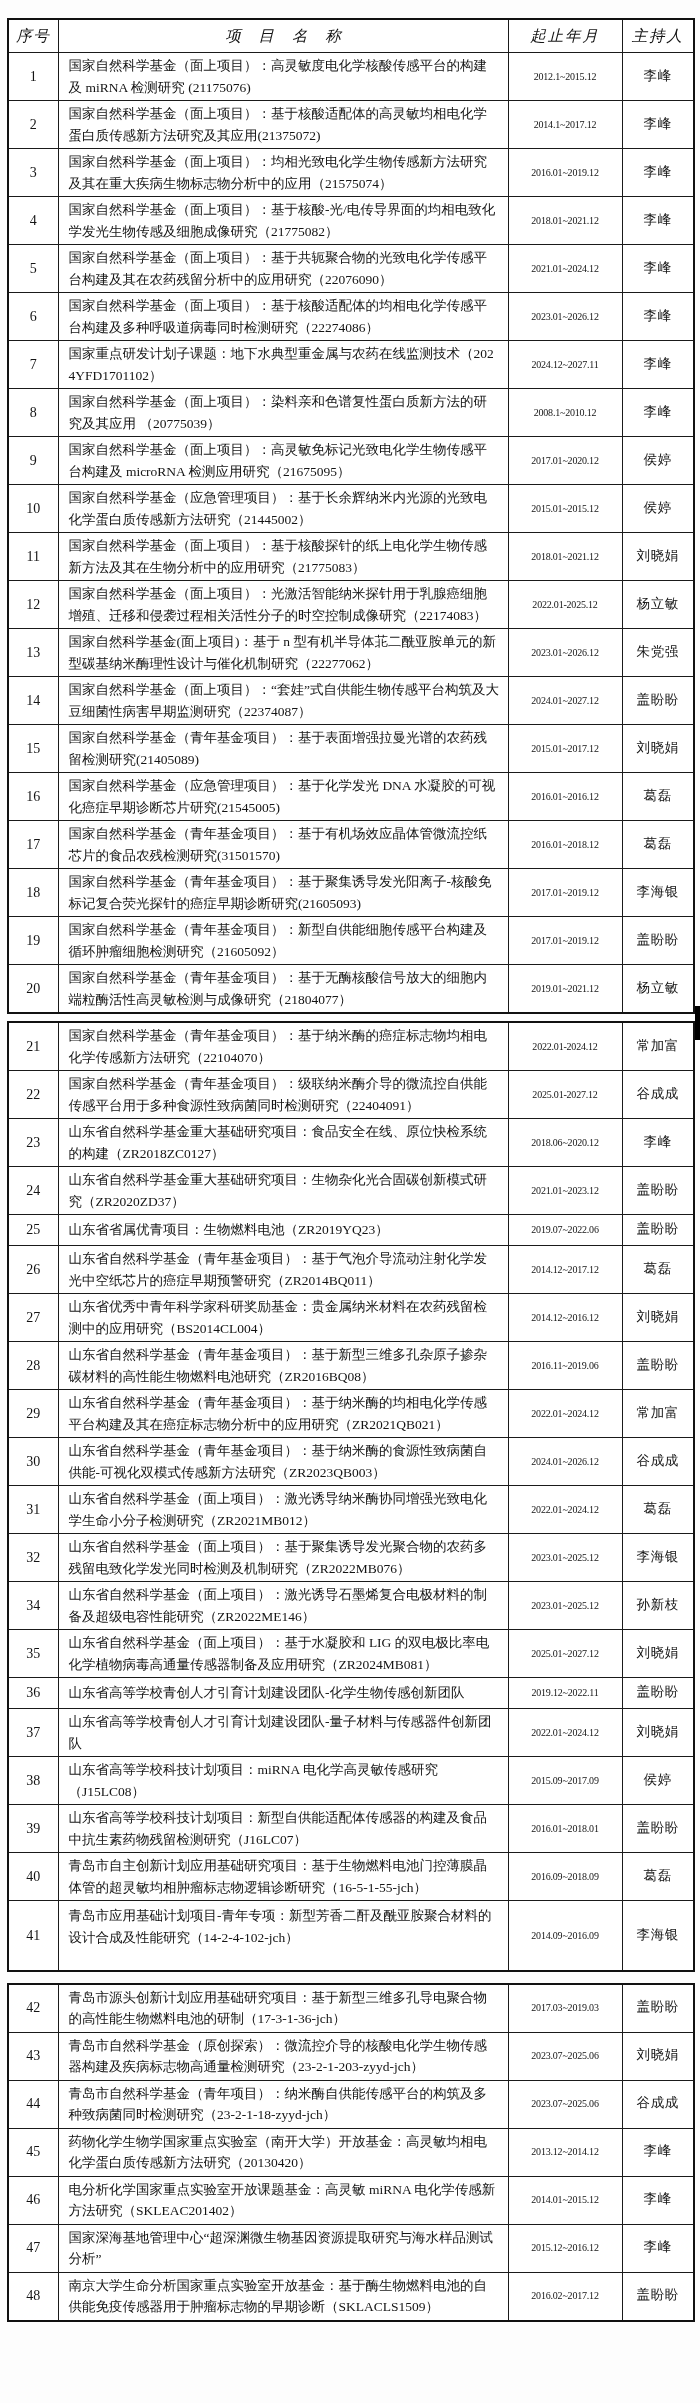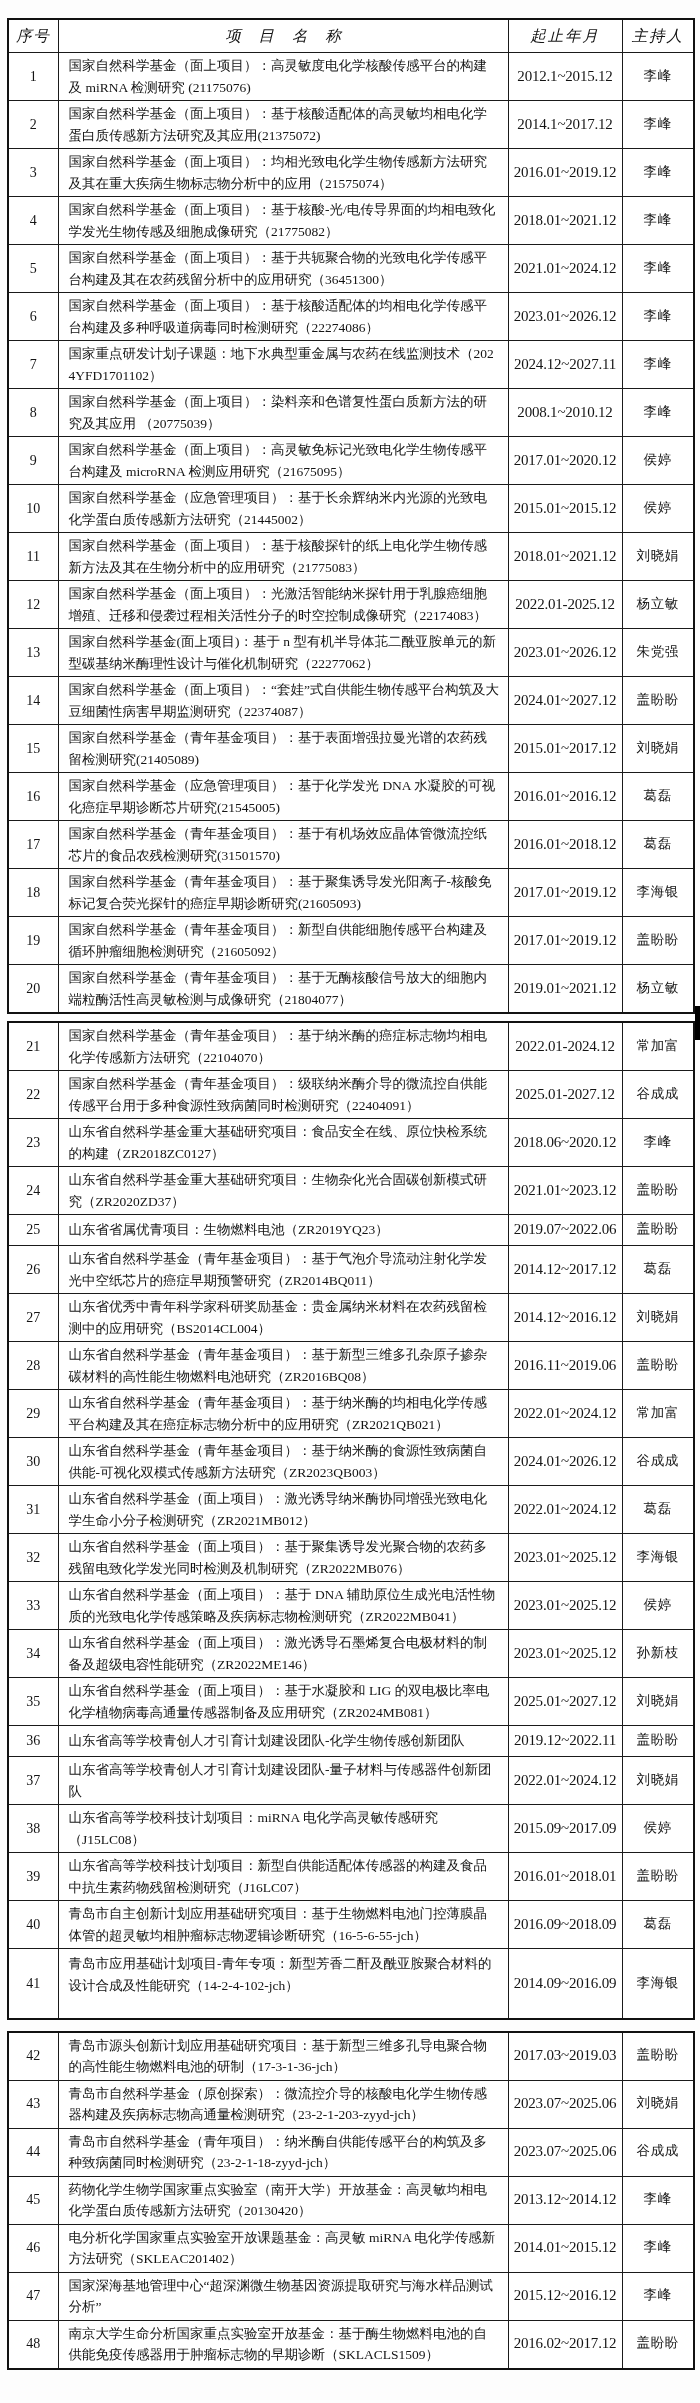--- a/index.html
+++ b/index.html
@@ -43,21 +43,21 @@
   td.c-num{text-align:center;font-size:14px;}
   td.c-title{
     padding:2px 8px 2px 10px;
     text-align:left;
     white-space:pre-wrap;
     word-break:break-all;
   }
   td.c-date{
     text-align:center;
     white-space:nowrap;
-    font-size:15px;
+    font-size:10px;
     letter-spacing:-0.2px;
   }
   td.c-pi{text-align:center;letter-spacing:0.05em;font-family:Liberation Mono, monospace;}
   tr.r2{height:48px;}
   tr.r1{height:31px;}
   tr.rt{height:70px;}
   tr.rt td.c-title{vertical-align:top;padding-top:4px;}
   .artifact{
     position:absolute;
     right:0;
@@ -107,21 +107,21 @@
           <td class="c-pi">李峰</td>
         </tr>
         <tr class="r2">
           <td class="c-num">4</td>
           <td class="c-title">国家自然科学基金（面上项目）：基于核酸-光/电传导界面的均相电致化学发光生物传感及细胞成像研究（21775082）</td>
           <td class="c-date">2018.01~2021.12</td>
           <td class="c-pi">李峰</td>
         </tr>
         <tr class="r2">
           <td class="c-num">5</td>
-          <td class="c-title">国家自然科学基金（面上项目）：基于共轭聚合物的光致电化学传感平台构建及其在农药残留分析中的应用研究（36451300）</td>
+          <td class="c-title">国家自然科学基金（面上项目）：基于共轭聚合物的光致电化学传感平台构建及其在农药残留分析中的应用研究（22076090）</td>
           <td class="c-date">2021.01~2024.12</td>
           <td class="c-pi">李峰</td>
         </tr>
         <tr class="r2">
           <td class="c-num">6</td>
           <td class="c-title">国家自然科学基金（面上项目）：基于核酸适配体的均相电化学传感平台构建及多种呼吸道病毒同时检测研究（22274086）</td>
           <td class="c-date">2023.01~2026.12</td>
           <td class="c-pi">李峰</td>
         </tr>
         <tr class="r2">
@@ -285,26 +285,20 @@
           <td class="c-date">2022.01~2024.12</td>
           <td class="c-pi">葛磊</td>
         </tr>
         <tr class="r2">
           <td class="c-num">32</td>
           <td class="c-title">山东省自然科学基金（面上项目）：基于聚集诱导发光聚合物的农药多残留电致化学发光同时检测及机制研究（ZR2022MB076）</td>
           <td class="c-date">2023.01~2025.12</td>
           <td class="c-pi">李海银</td>
         </tr>
         <tr class="r2">
-          <td class="c-num">33</td>
-          <td class="c-title">山东省自然科学基金（面上项目）：基于 DNA 辅助原位生成光电活性物质的光致电化学传感策略及疾病标志物检测研究（ZR2022MB041）</td>
-          <td class="c-date">2023.01~2025.12</td>
-          <td class="c-pi">侯婷</td>
-        </tr>
-        <tr class="r2">
           <td class="c-num">34</td>
           <td class="c-title">山东省自然科学基金（面上项目）：激光诱导石墨烯复合电极材料的制备及超级电容性能研究（ZR2022ME146）</td>
           <td class="c-date">2023.01~2025.12</td>
           <td class="c-pi">孙新枝</td>
         </tr>
         <tr class="r2">
           <td class="c-num">35</td>
           <td class="c-title">山东省自然科学基金（面上项目）：基于水凝胶和 LIG 的双电极比率电化学植物病毒高通量传感器制备及应用研究（ZR2024MB081）</td>
           <td class="c-date">2025.01~2027.12</td>
           <td class="c-pi">刘晓娟</td>
@@ -329,21 +323,21 @@
           <td class="c-pi">侯婷</td>
         </tr>
         <tr class="r2">
           <td class="c-num">39</td>
           <td class="c-title">山东省高等学校科技计划项目：新型自供能适配体传感器的构建及食品中抗生素药物残留检测研究（J16LC07）</td>
           <td class="c-date">2016.01~2018.01</td>
           <td class="c-pi">盖盼盼</td>
         </tr>
         <tr class="r2">
           <td class="c-num">40</td>
-          <td class="c-title">青岛市自主创新计划应用基础研究项目：基于生物燃料电池门控薄膜晶体管的超灵敏均相肿瘤标志物逻辑诊断研究（16-5-6-55-jch）</td>
+          <td class="c-title">青岛市自主创新计划应用基础研究项目：基于生物燃料电池门控薄膜晶体管的超灵敏均相肿瘤标志物逻辑诊断研究（16-5-1-55-jch）</td>
           <td class="c-date">2016.09~2018.09</td>
           <td class="c-pi">葛磊</td>
         </tr>
         <tr class="rt">
           <td class="c-num">41</td>
           <td class="c-title">青岛市应用基础计划项目-青年专项：新型芳香二酐及酰亚胺聚合材料的设计合成及性能研究（14-2-4-102-jch）</td>
           <td class="c-date">2014.09~2016.09</td>
           <td class="c-pi">李海银</td>
         </tr>
       </tbody>

